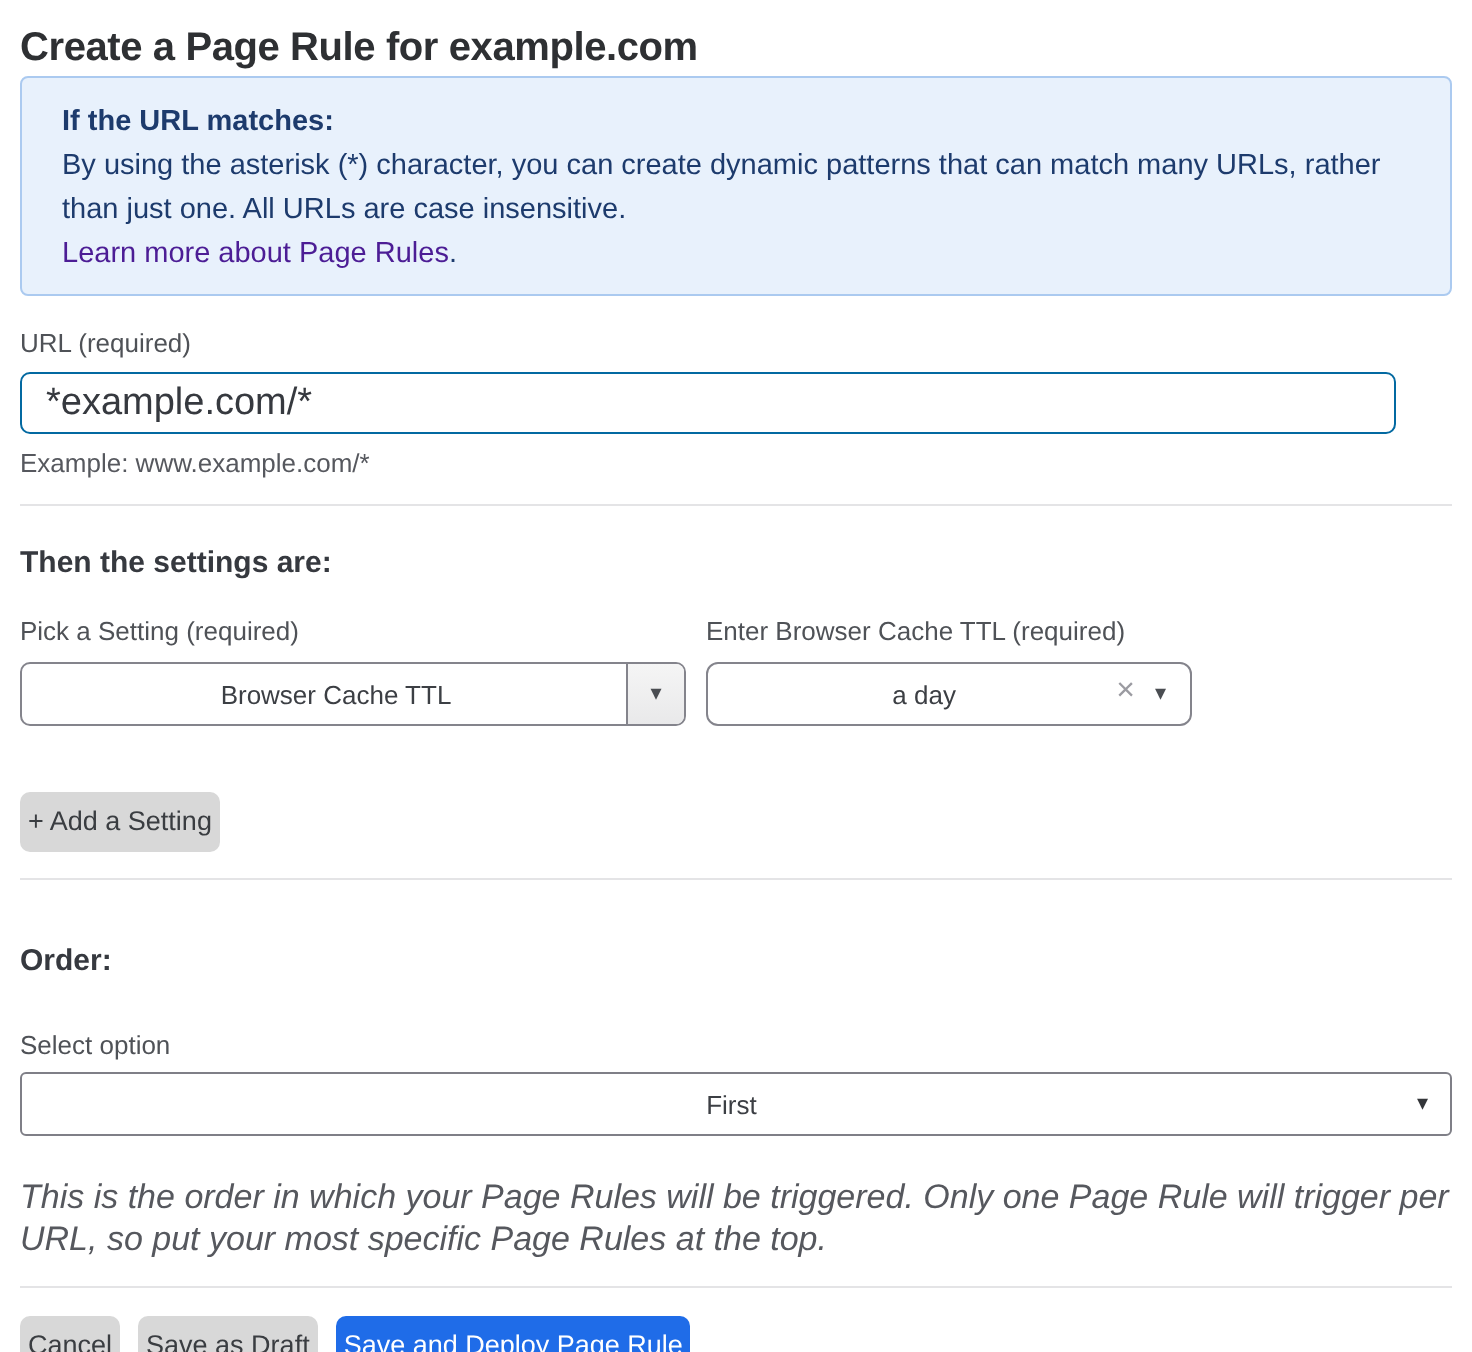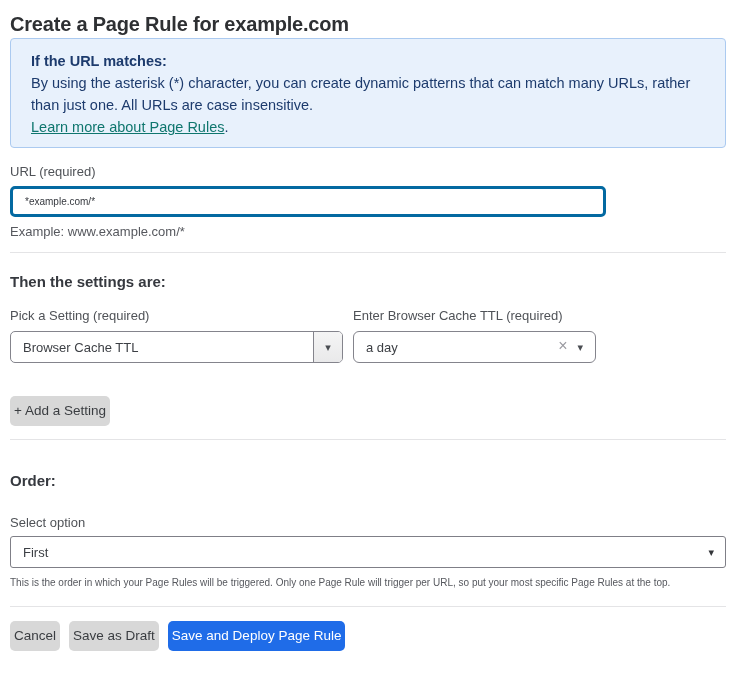--- a/index.html
+++ b/index.html
@@ -18,29 +18,29 @@
   .info-box {
     margin-top: 2px;
     background: #e8f1fc;
     border: 1px solid #abcaf0;
     border-radius: 4px;
     padding: 11px 20px 9px;
     font-size: 14.5px; line-height: 22px;
     color: #1d3b6d;
   }
   .info-heading { font-weight: bold; }
-  .info-link { color: #0f766e; text-decoration: underline; cursor: pointer; }
+  .info-link { color: #4c1d95; cursor: pointer; }
   .field-label {
     margin-top: 16px; font-size: 13px; line-height: 15px; color: #4f5257;
   }
   .url-input {
-    display: block; width: 596px; height: 31px; margin-top: 7px;
-    border: 3px solid #0369a1; border-radius: 5px;
+    display: block; width: 688px; height: 31px; margin-top: 7px;
+    border: 1px solid #0369a1; border-radius: 5px;
     padding: 0 12px; font-family: "Liberation Sans", sans-serif;
-    font-size: 10px; color: #36393f; background: #fff; outline: none;
+    font-size: 19px; color: #36393f; background: #fff; outline: none;
   }
   .field-hint {
     margin-top: 7px; font-size: 13px; line-height: 15px; color: #56585e;
   }
   hr.divider {
     border: none; border-top: 1px solid #e4e4e6;
     margin: 13px 0 0 0;
   }
   .section-heading {
     margin-top: 20px; font-size: 15px; line-height: 18px;
@@ -48,21 +48,21 @@
   }
   .settings-row { margin-top: 17px; display: flex; gap: 10px; }
   .setting-col-left { width: 333px; }
   .setting-col-right { width: 243px; }
   .setting-col-left .field-label, .setting-col-right .field-label { margin-top: 0; }
   .select {
     margin-top: 8px; height: 32px; background: #fff;
     border: 1px solid #84848c; display: flex; align-items: center;
     font-size: 13px; color: #3c3f44; cursor: pointer;
   }
-  .select-value { flex: 1; padding-left: 12px; white-space: nowrap; overflow: hidden; }
+  .select-value { flex: 1; padding-left: 12px; white-space: nowrap; overflow: hidden; text-align: center; }
   .split-select { border-radius: 5px; padding: 0; overflow: hidden; }
   .arrow-box {
     width: 29px; align-self: stretch; display: flex;
     align-items: center; justify-content: center;
     background: linear-gradient(#f5f5f5, #e9e9ea);
     border-left: 1px solid #84848c;
   }
   .arrow-glyph { font-size: 11px; color: #4a4d52; line-height: 1; }
   .ttl-select { border-radius: 6px; }
   .clear-x {
@@ -75,21 +75,21 @@
     font-family: "Liberation Sans", sans-serif; font-size: 13.5px;
     cursor: pointer; line-height: 30px;
   }
   .btn-gray { background: #d8d8d8; color: #3a3d41; }
   .btn-blue { background: #1f6ce8; color: #ffffff; text-align: right; }
   .add-setting { margin-top: 33px; display: block; }
   .order-heading { margin-top: 32px; }
   .order-label { margin-top: 25px; }
   .order-select { margin-top: 6px; border-radius: 3px; border-color: #7f7f87; }
   .order-select .arrow-glyph { color: #333539; padding-right: 11px; }
-  .order-hint { margin-top: 4px; font-size: 10px; line-height: 21px; max-width: 716px; }
+  .order-hint { margin-top: 20px; font-size: 17px; line-height: 21px; max-width: 716px; font-style: italic; }
   .footer { margin-top: 14px; display: flex; gap: 9px; }
 </style>
 </head>
 <body>
 
 <h1 class="page-title">Create a Page Rule for example.com</h1>
 
 <div class="info-box">
   <div class="info-heading">If the URL matches:</div>
   <div class="info-body">By using the asterisk (*) character, you can create dynamic patterns that can match many URLs, rather than just one. All URLs are case insensitive.</div>

